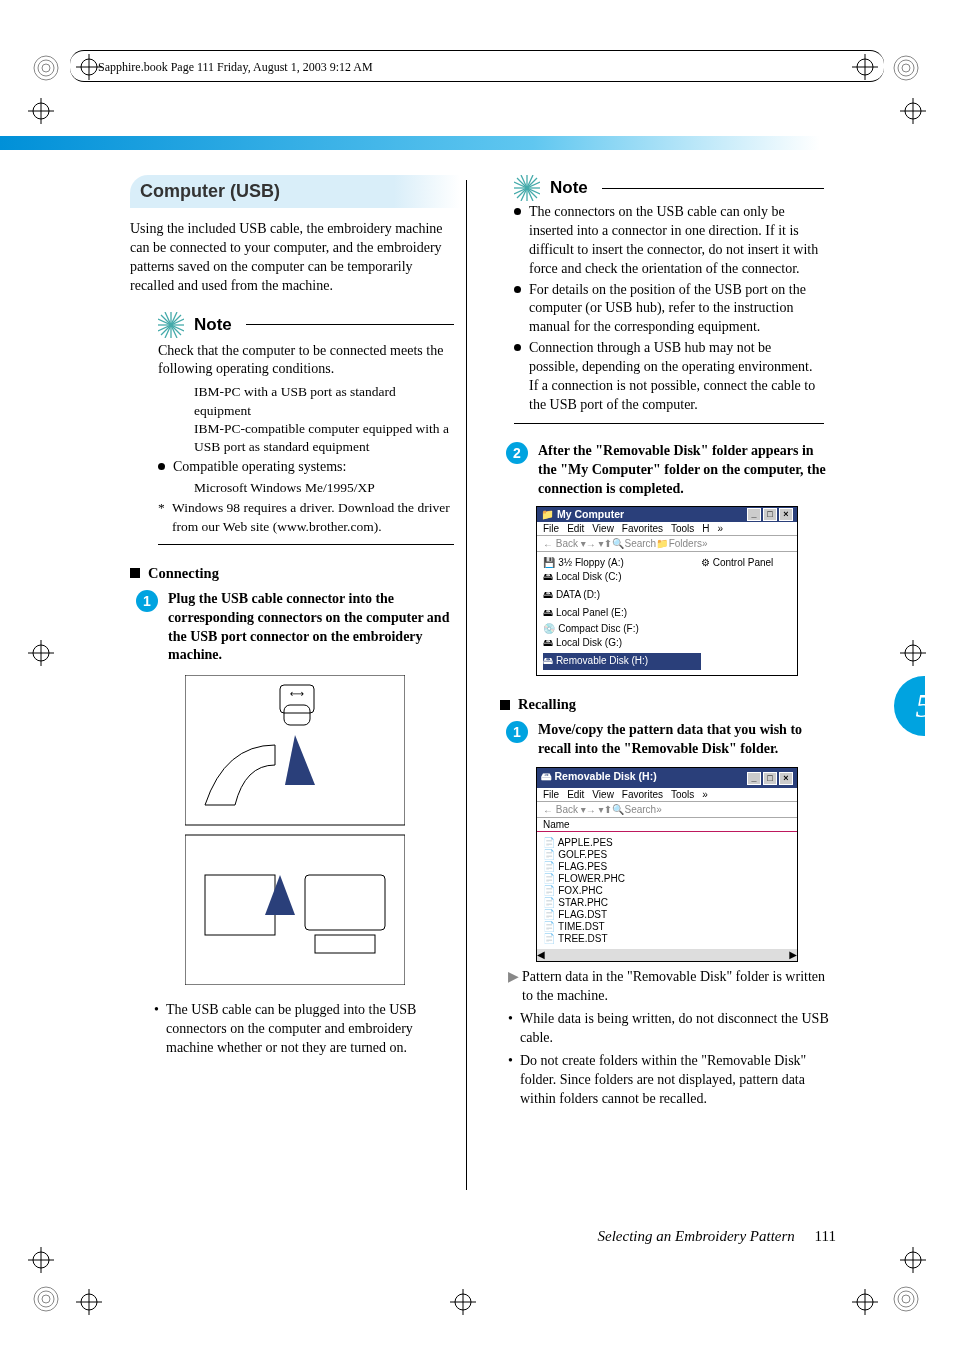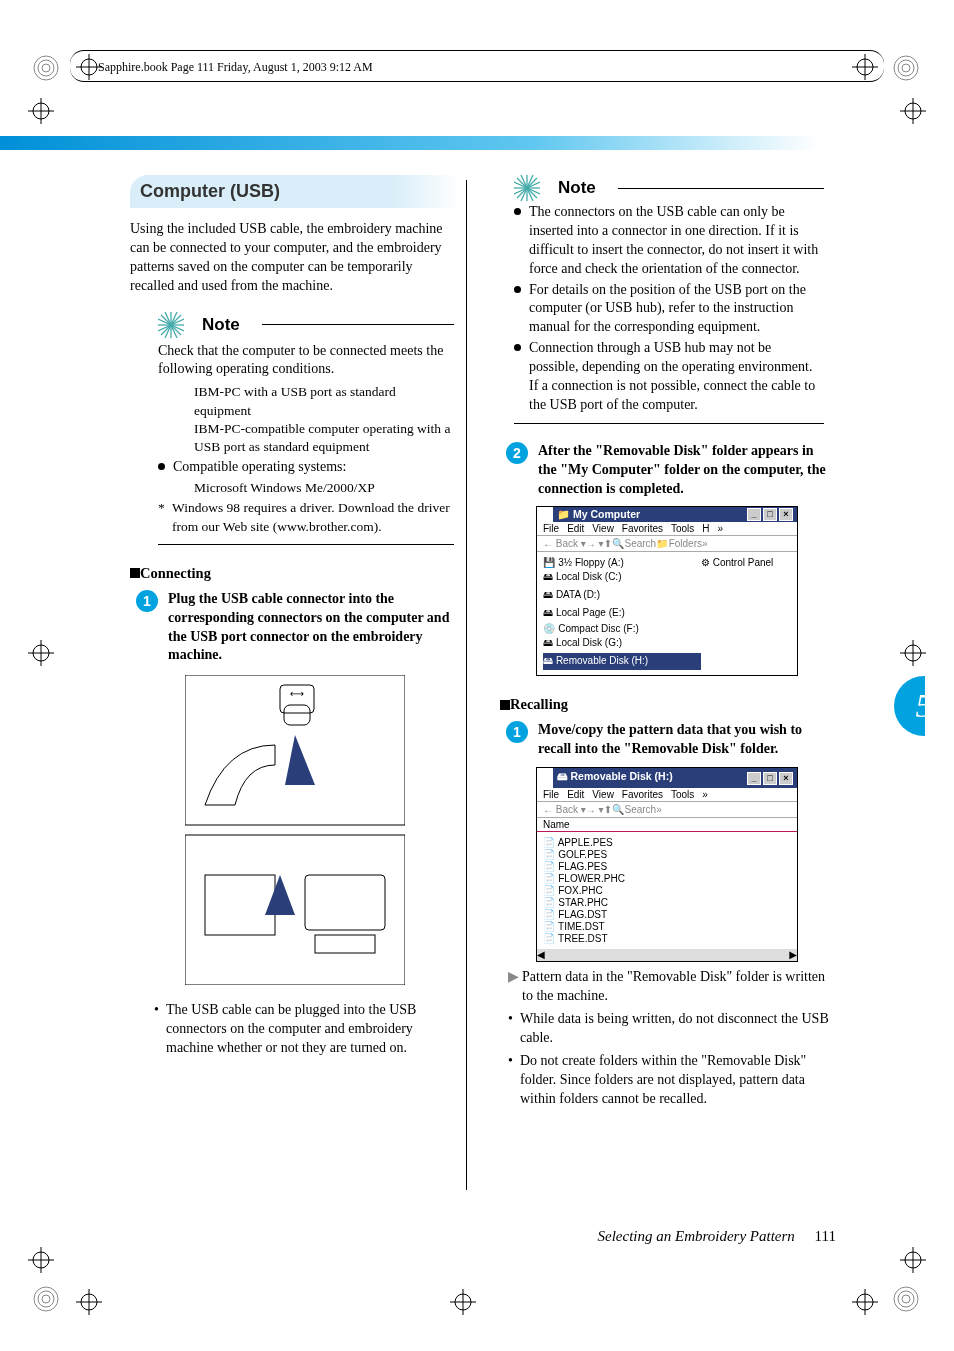--- a/index.html
+++ b/index.html
@@ -57,21 +57,21 @@
     font-size: 14px;
     line-height: 1.35;
     margin: 4px 0 14px 0;
   }
   .note-block {
     margin: 16px 6px 8px 28px;
   }
   .note-header {
     display: flex;
     align-items: center;
-    gap: 18px;
+    gap: 10px;
     margin-bottom: 2px;
   }
   .note-header span.lbl {
     font-size: 17px;
     font-weight: bold;
     font-family: Arial, sans-serif;
   }
   .note-line {
     border-top: 1px solid #000;
     flex: 1;
@@ -113,20 +113,21 @@
     width: 14px;
     flex-shrink: 0;
   }
   .note-endline {
     border-top: 1px solid #000;
     margin: 8px 0 0 0;
   }
   .subhead {
     display: flex;
     align-items: center;
+    gap: 8px;
     font-weight: bold;
     font-size: 14.5px;
     margin: 20px 0 8px 0;
   }
   .square-bullet {
     width: 10px;
     height: 10px;
     background: #000;
     flex-shrink: 0;
   }
@@ -191,21 +192,20 @@
   }
   .titlebar {
     background: #2a3f7a;
     color: #fff;
     padding: 1px 4px;
     display: flex;
     align-items: center;
     justify-content: space-between;
     font-weight: bold;
     font-size: 10.5px;
-    margin-left: 16px;
   }
   .titlebar .btns {
     display: flex;
     gap: 2px;
   }
   .titlebar .b {
     width: 12px;
     height: 11px;
     background: #ccc;
     color: #000;
@@ -377,26 +377,26 @@
               <line x1="19" y1="0" x2="7" y2="26"></line>
               <line x1="0" y1="7" x2="26" y2="19"></line>
               <line x1="0" y1="19" x2="26" y2="7"></line>
             </g>
           </svg>
         <span class="lbl">Note</span>
         <div class="note-line"></div>
       </div>
       <div class="note-body">Check that the computer to be connected meets the following operating conditions.</div>
       <div class="indent-text">IBM-PC with a USB port as standard equipment</div>
-      <div class="indent-text">IBM-PC-compatible computer operating with a USB port as standard equipment</div>
+      <div class="indent-text">IBM-PC-compatible computer equipped with a USB port as standard equipment</div>
       <div class="bullet-row">
           <div class="solid-dot"></div>
           <div class="note-body" style="margin:0">Compatible operating systems:</div>
         </div>
-      <div class="indent-text">Microsoft Windows Me/2000/XP</div>
+      <div class="indent-text">Microsoft Windows Me/1995/XP</div>
       <div class="asterisk-row">
           <div class="ast">*</div>
           <div>Windows 98 requires a driver. Download the driver from our Web site (www.brother.com).</div>
         </div>
       <div class="note-endline"></div>
     </div>
 
     <div class="subhead">
         <div class="square-bullet"></div>
         <span>Connecting</span>
@@ -483,21 +483,21 @@
           <span>⬆</span>
         <span>🔍<span>Search</span></span>
           <span>📁<span>Folders</span></span>
           <span>»</span>
       </div>
       <div class="file-area" style="display:flex">
         <div style="flex:1">
           <div class="item">💾 <span>3½ Floppy (A:)</span></div>
           <div class="item">🖴 <span>Local Disk (C:)</span></div>
           <div class="item">🖴 <span>DATA (D:)</span></div>
-          <div class="item">🖴 <span>Local Page (E:)</span></div>
+          <div class="item">🖴 <span>Local Panel (E:)</span></div>
           <div class="item">💿 <span>Compact Disc (F:)</span></div>
           <div class="item">🖴 <span>Local Disk (G:)</span></div>
           <div class="item" style="background:#2a3f7a;color:#fff">🖴 <span>Removable Disk (H:)</span></div>
         </div>
         <div style="width:90px">
             <div class="item">⚙ <span>Control Panel</span></div>
           </div>
       </div>
     </div>
 

